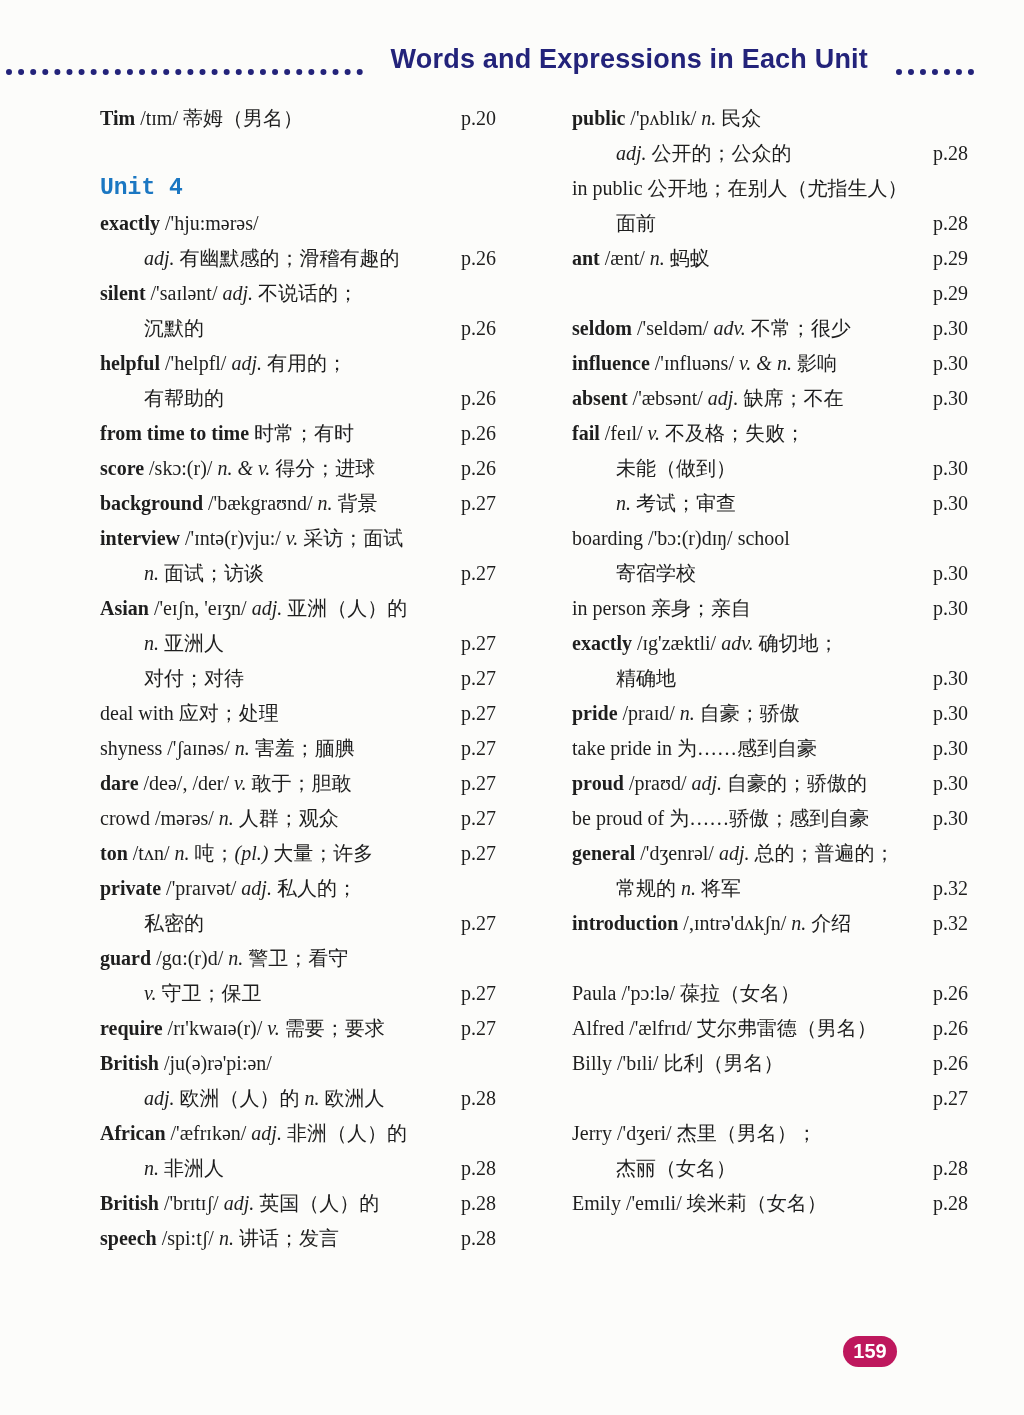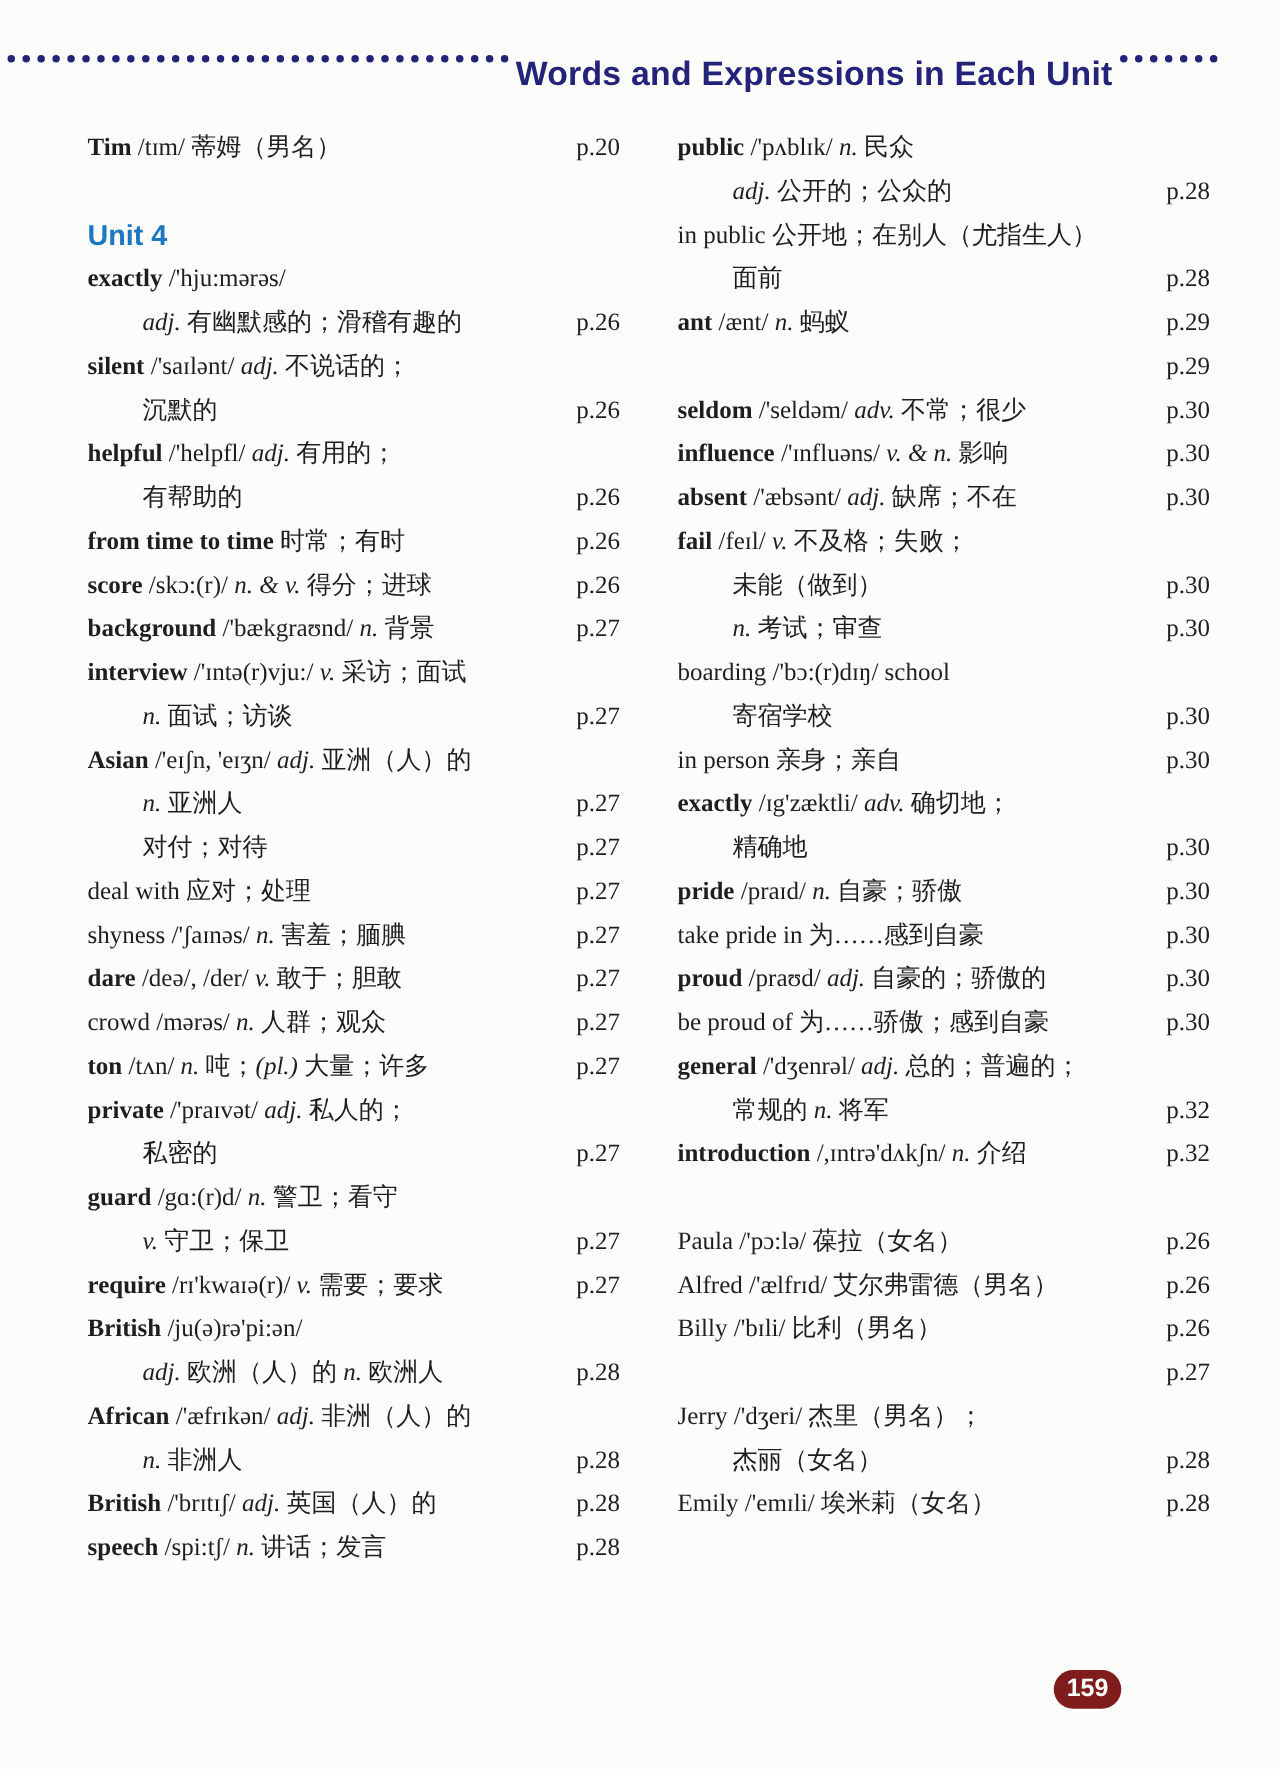--- a/index.html
+++ b/index.html
@@ -6,70 +6,70 @@
   body {
     width: 1024px; height: 1415px;
     background: #fcfcfa;
     font-family: "Liberation Serif", serif;
     color: #1e1e1e;
     position: relative;
     overflow: hidden;
   }
   .page-header {
     display: flex;
-    align-items: flex-start;
+    align-items: flex-end;
     margin: 44px 50px 18px 6px;
-    gap: 6px;
+    gap: 28px;
   }
   .dots {
     border-top: 6px dotted #23237a;
     height: 0;
   }
   .dots-left { flex: 1; }
   .dots-right { width: 78px; }
   .header-title {
     font-family: "Liberation Sans", sans-serif;
     font-weight: bold;
     font-size: 27px;
     color: #23237a;
     white-space: nowrap;
     letter-spacing: 0.2px;
   }
   .content {
     display: flex;
     padding: 8px 56px 0 70px;
     gap: 46px;
   }
-  .col { flex: 1; min-width: 0; }
+  .col { flex: 1; min-width: 0; margin-left: 30px; }
   .entry { }
   .line {
     display: flex;
     align-items: baseline;
     font-size: 20px;
     line-height: 35px;
     white-space: nowrap;
   }
   .line .txt { overflow: hidden; }
   .line.indent .txt { padding-left: 44px; }
   .pg { margin-left: auto; padding-left: 10px; }
   .hw { font-weight: bold; }
   .pos { font-style: italic; }
   .unit-heading {
-    font-family: Liberation Sans, sans-serif;
+    font-family: Liberation Mono, monospace;
     font-weight: bold;
     font-size: 23px;
     line-height: 35px;
     color: #1b77c2;
   }
   .spacer { height: 35px; }
   .page-badge {
     position: absolute;
     left: 843px; top: 1336px;
     width: 54px; height: 31px;
-    background: #7f1d1d;
+    background: #be185d;
     border-radius: 16px;
     color: #ffffff;
     font-family: "Liberation Sans", sans-serif;
     font-weight: bold;
     font-size: 20px;
     display: flex;
     align-items: center;
     justify-content: center;
   }
 </style>

